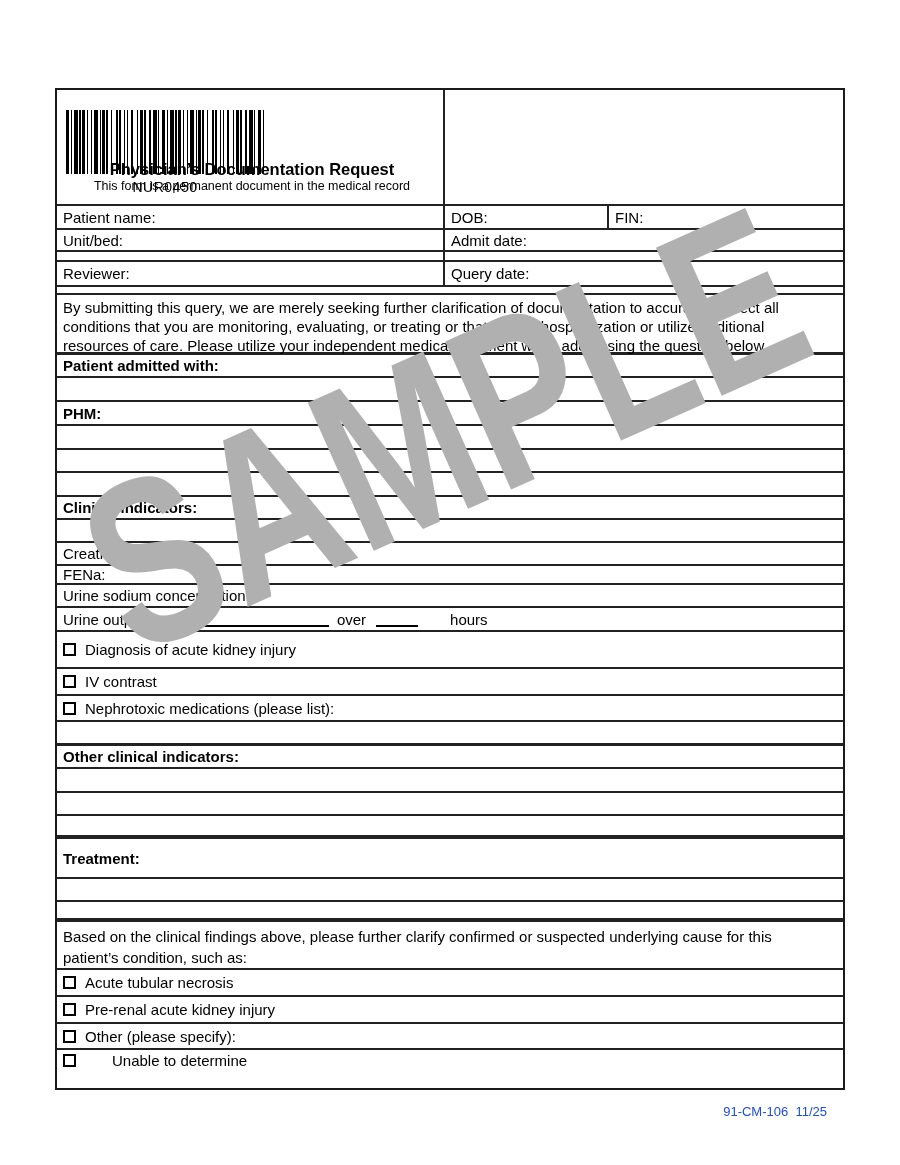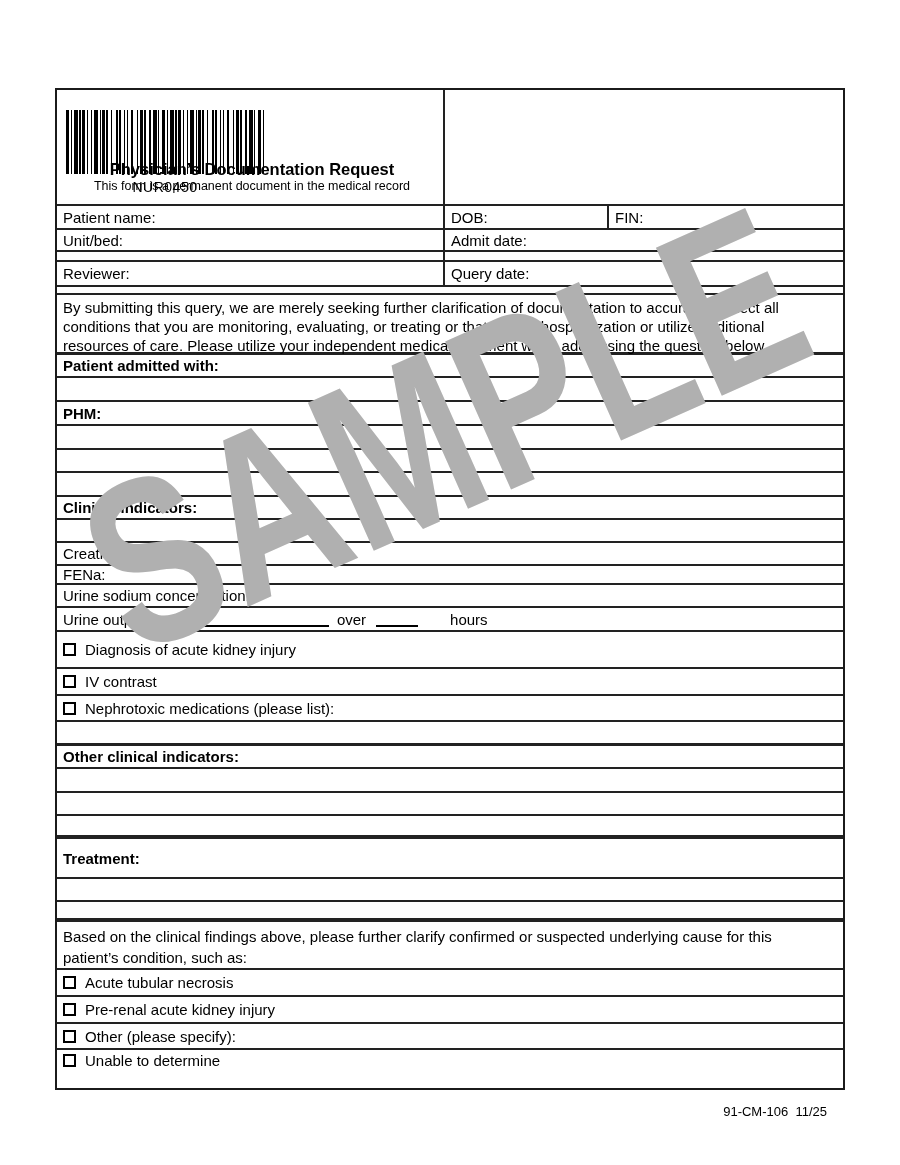--- a/index.html
+++ b/index.html
@@ -21,21 +21,21 @@
     position: relative;
     width: 100%;
     border-bottom: 2px solid #222;
     display: flex; align-items: center;
     font-size: 15px;
     padding-left: 6px;
   }
   .row.nopad { padding-left: 0; }
   .row.thick3 { border-bottom-width: 3px; }
   .row.thick4 { border-bottom-width: 4px; }
-  .row.noborder { border-bottom: none; }
+  .row.noborder { border-bottom: none; gap: 27px; }
   .cell {
     height: 100%;
     display: flex; align-items: center;
     padding-left: 6px;
   }
   .cell.vline { border-right: 2px solid #222; }
   .w388 { width: 388px; flex: none; }
   .w164 { width: 164px; flex: none; }
   .grow { flex: 1; }
   .bold { font-weight: bold; }
@@ -63,21 +63,21 @@
   .fill {
     display: inline-block;
     border-bottom: 2px solid #000;
     height: 15px;
     margin: 0 8px;
   }
   .fw170 { width: 170px; margin-left: 10px; }
   .fw42 { width: 42px; margin-left: 10px; }
   .footer {
     position: absolute; top: 1104px; right: 73px;
-    font-size: 13px; white-space: pre; color: #000000;
+    font-size: 13px; white-space: pre; color: #1d4ed8;
   }
   .watermark-box {
     position: absolute; left: 50px; top: 186px;
     width: 788px; height: 488px;
     display: flex; align-items: center; justify-content: center;
     z-index: 10; pointer-events: none;
   }
   .watermark-text {
     font-size: 190px; font-weight: bold; line-height: 1;
     color: #b0b0b0;

